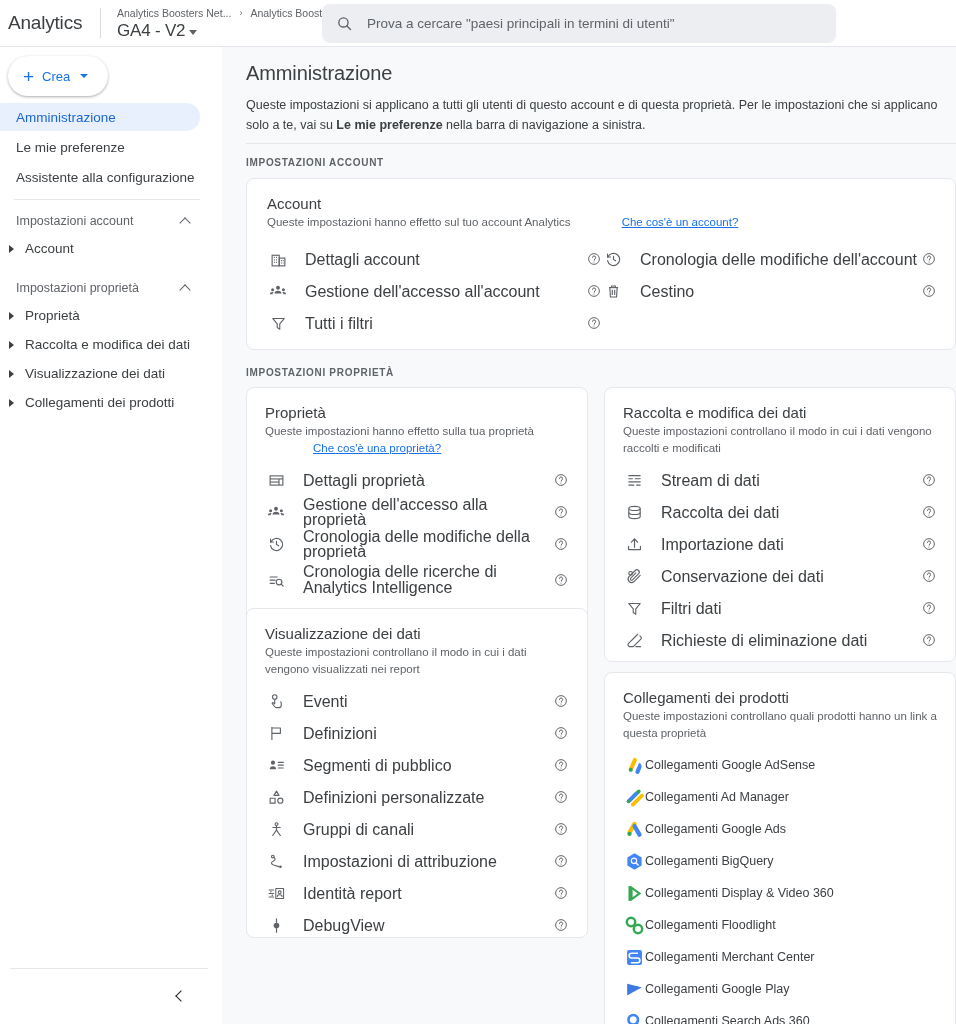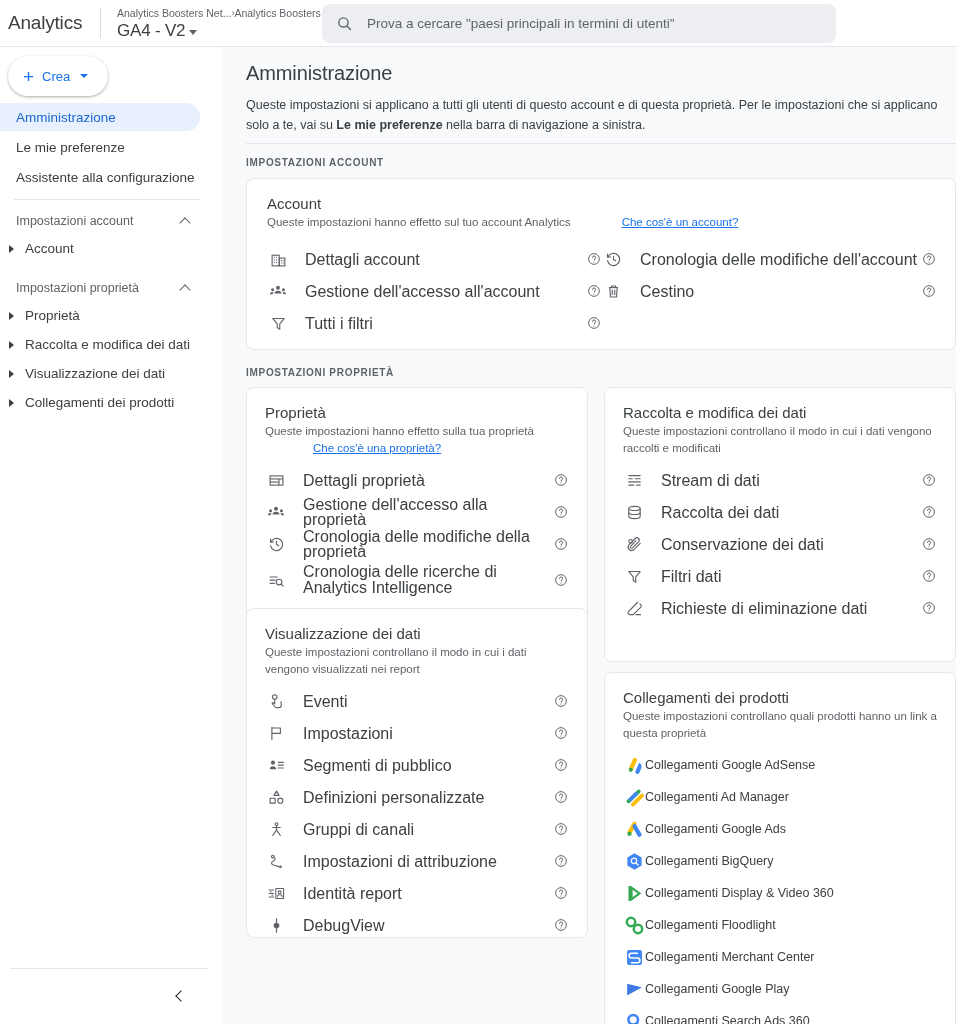--- a/index.html
+++ b/index.html
@@ -21,21 +21,21 @@
   #brand {
     width: 82px; margin-left: 8px;
     font-size: 19px; color: #3c4043; letter-spacing: -0.2px;
     white-space: nowrap;
   }
   #brand-divider {
     width: 1px; height: 30px; background: #dadce0; margin: 0 16px 0 10px;
   }
   #acct-block { display: flex; flex-direction: column; justify-content: center; }
   #breadcrumb {
-    font-size: 10.5px; color: #5f6368; display: flex; align-items: center; gap: 0;
+    font-size: 10.5px; color: #5f6368; display: flex; align-items: center; gap: 8px;
     white-space: nowrap; line-height: 14px;
   }
   #breadcrumb .sep { font-size: 9px; color: #5f6368; }
   #prop-row { display: flex; align-items: center; gap: 4px; margin-top: 1px; }
   #prop-name { font-size: 17px; color: #3c4043; white-space: nowrap; letter-spacing: -0.2px; }
   .caret-down {
     width: 0; height: 0; border-left: 4.5px solid transparent;
     border-right: 4.5px solid transparent; border-top: 5px solid #5f6368;
     margin-top: 3px;
   }
@@ -511,21 +511,21 @@
           </span>
         </div>
 
         <div class="row">
           <span class="ico">
             <svg width="17" height="17" viewBox="0 0 24 24" fill="none" stroke="#5f6368" stroke-width="1.6" stroke-linejoin="round">
               <line x1="5.5" y1="3.5" x2="5.5" y2="20.5" stroke-linecap="round"></line>
               <path d="M5.5 4.2h12v7.6h-12"></path>
             </svg>
           </span>
-          <span class="txt">Impostazioni</span>
+          <span class="txt">Definizioni</span>
           <span class="help">
             <svg width="14" height="14" viewBox="0 0 24 24" fill="none" stroke="#5f6368" stroke-width="1.7">
               <circle cx="12" cy="12" r="9.2"></circle>
                 <path d="M9.4 9.3a2.7 2.7 0 1 1 3.3 2.8v1.8" stroke-linecap="round"></path>
                 <circle cx="12" cy="17.1" r="0.95" fill="#5f6368" stroke="none"></circle>
             </svg>
           </span>
         </div>
 
         <div class="row">
@@ -687,20 +687,37 @@
           <span class="txt">Raccolta dei dati</span>
           <span class="help">
             <svg width="14" height="14" viewBox="0 0 24 24" fill="none" stroke="#5f6368" stroke-width="1.7">
               <circle cx="12" cy="12" r="9.2"></circle>
                 <path d="M9.4 9.3a2.7 2.7 0 1 1 3.3 2.8v1.8" stroke-linecap="round"></path>
                 <circle cx="12" cy="17.1" r="0.95" fill="#5f6368" stroke="none"></circle>
             </svg>
           </span>
         </div>
 
+        <div class="row">
+          <span class="ico">
+            <svg width="17" height="17" viewBox="0 0 24 24" fill="none" stroke="#5f6368" stroke-width="1.7" stroke-linecap="round" stroke-linejoin="round">
+              <path d="M12 16V4.5"></path>
+                <path d="M7.6 8.6L12 4.2l4.4 4.4"></path>
+              <path d="M3.6 14.5v4.6h16.8v-4.6"></path>
+            </svg>
+          </span>
+          <span class="txt">Importazione dati</span>
+          <span class="help">
+            <svg width="14" height="14" viewBox="0 0 24 24" fill="none" stroke="#5f6368" stroke-width="1.7">
+              <circle cx="12" cy="12" r="9.2"></circle>
+                <path d="M9.4 9.3a2.7 2.7 0 1 1 3.3 2.8v1.8" stroke-linecap="round"></path>
+                <circle cx="12" cy="17.1" r="0.95" fill="#5f6368" stroke="none"></circle>
+            </svg>
+          </span>
+        </div>
 
         <div class="row">
           <span class="ico">
             <svg width="17" height="17" viewBox="0 0 24 24" fill="none" stroke="#5f6368" stroke-width="1.6" stroke-linecap="round">
               <path d="M20 10.5L11 19.5a5 5 0 0 1-7-7l9-9a3.3 3.3 0 0 1 4.7 4.7l-8.6 8.6a1.7 1.7 0 0 1-2.4-2.4L14 7"></path>
               <circle cx="6.5" cy="7.5" r="2.6"></circle>
             </svg>
           </span>
           <span class="txt">Conservazione dei dati</span>
           <span class="help">

